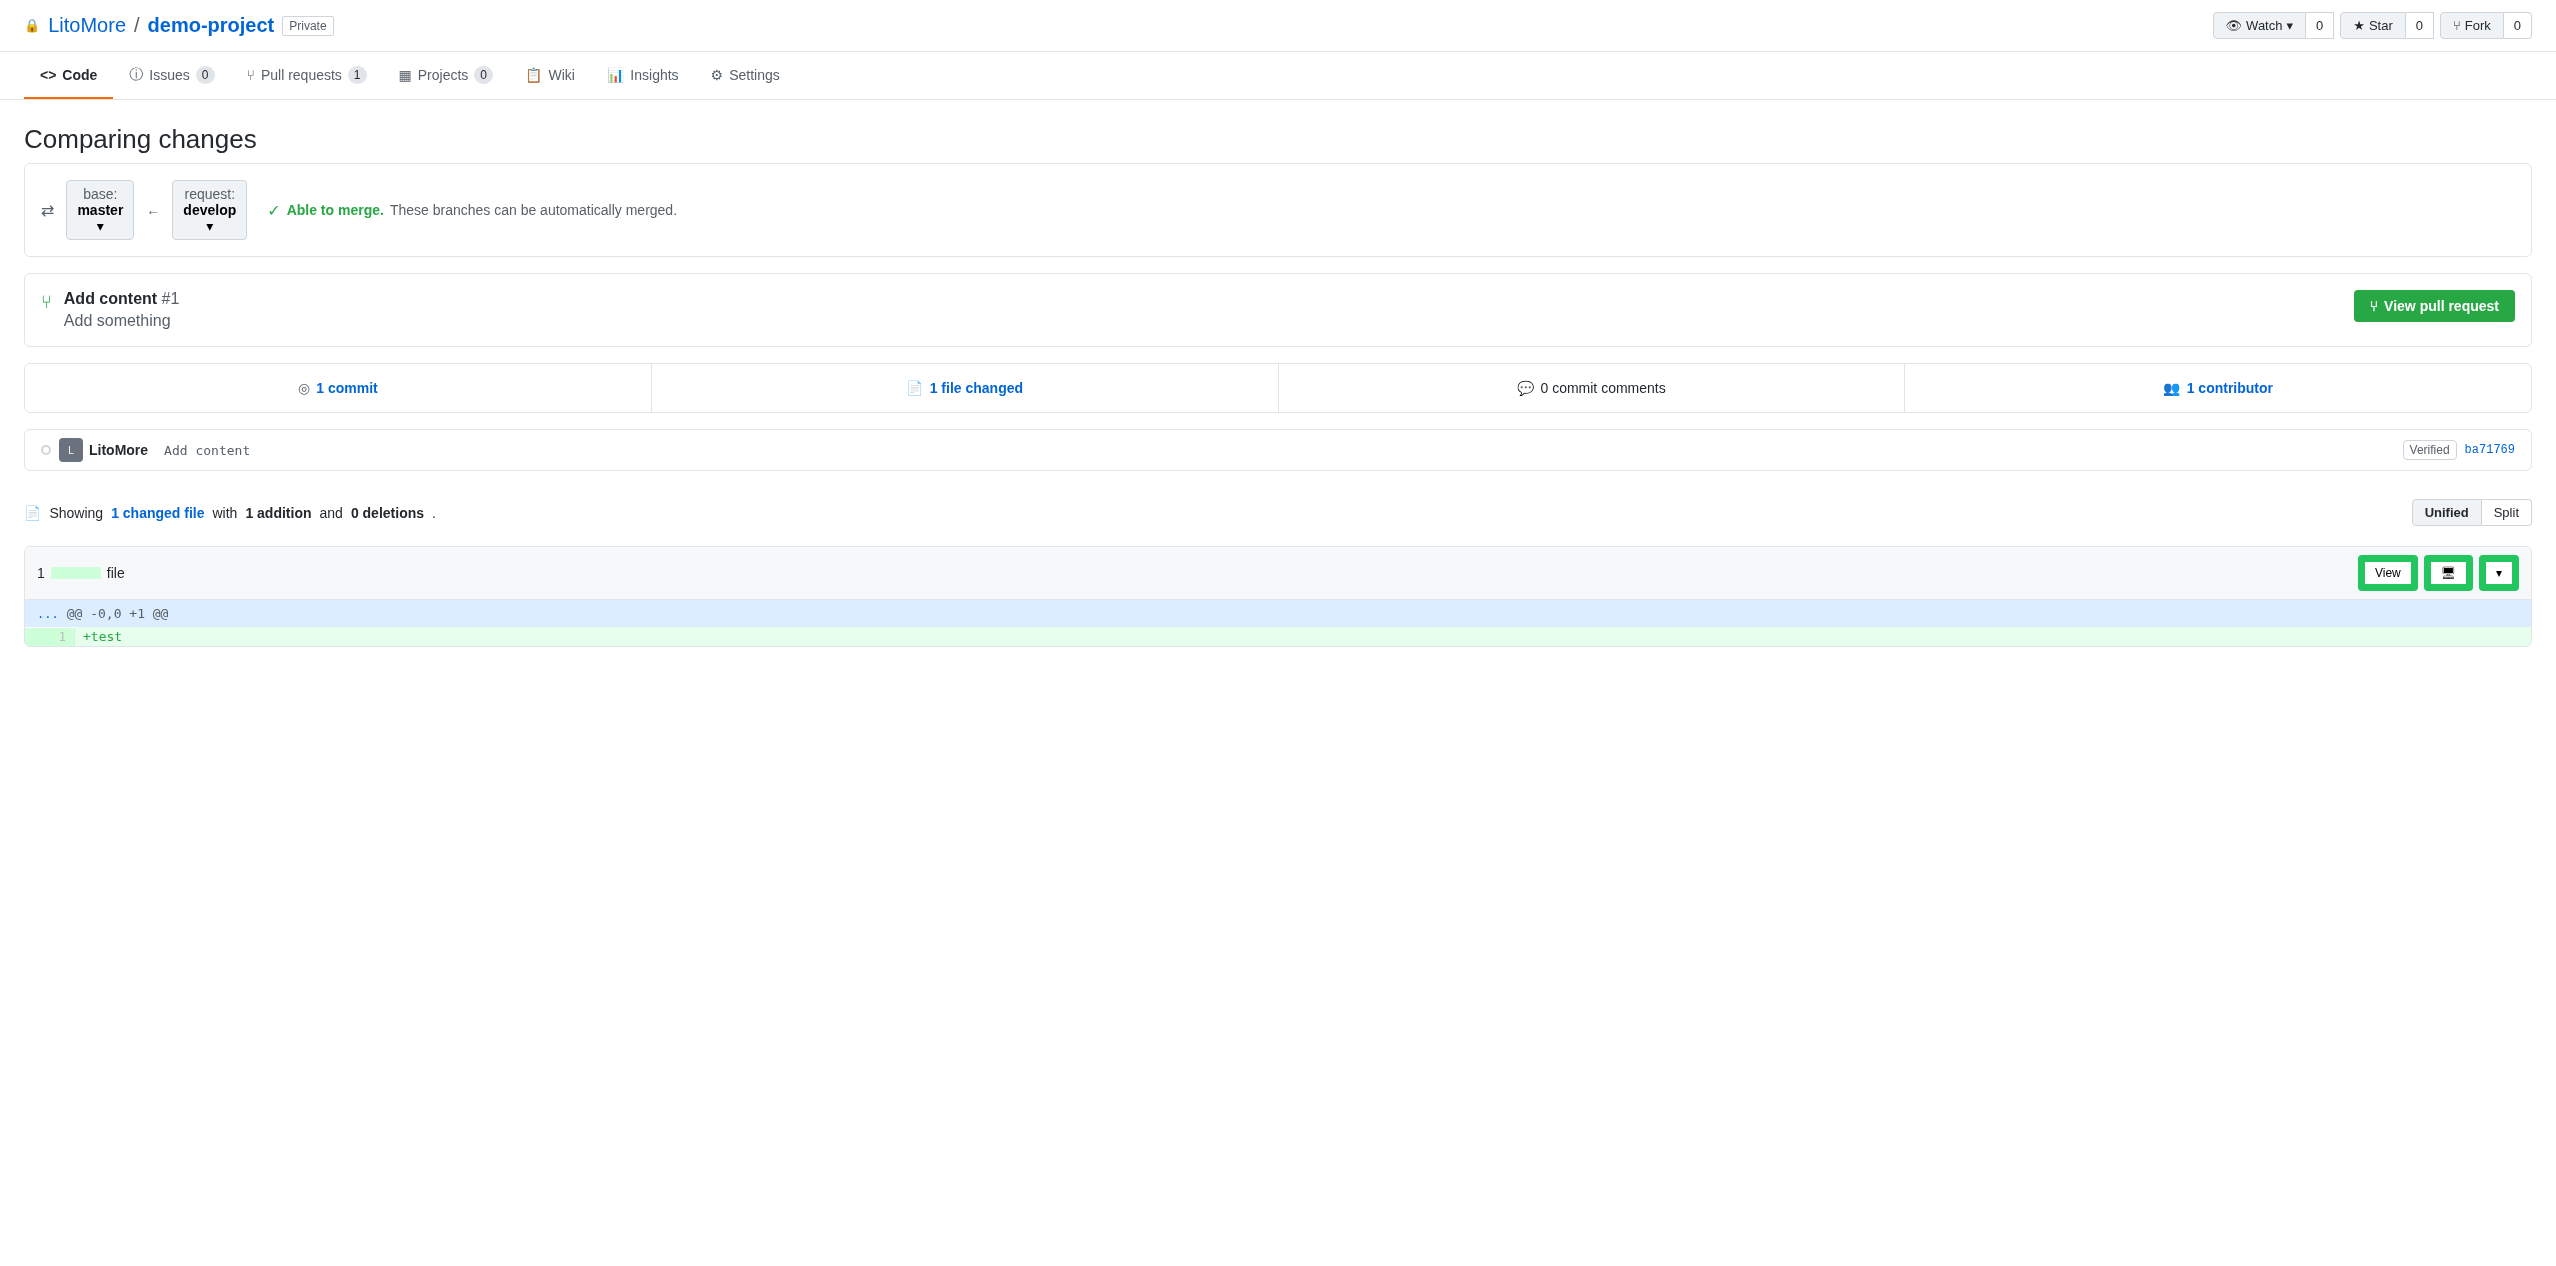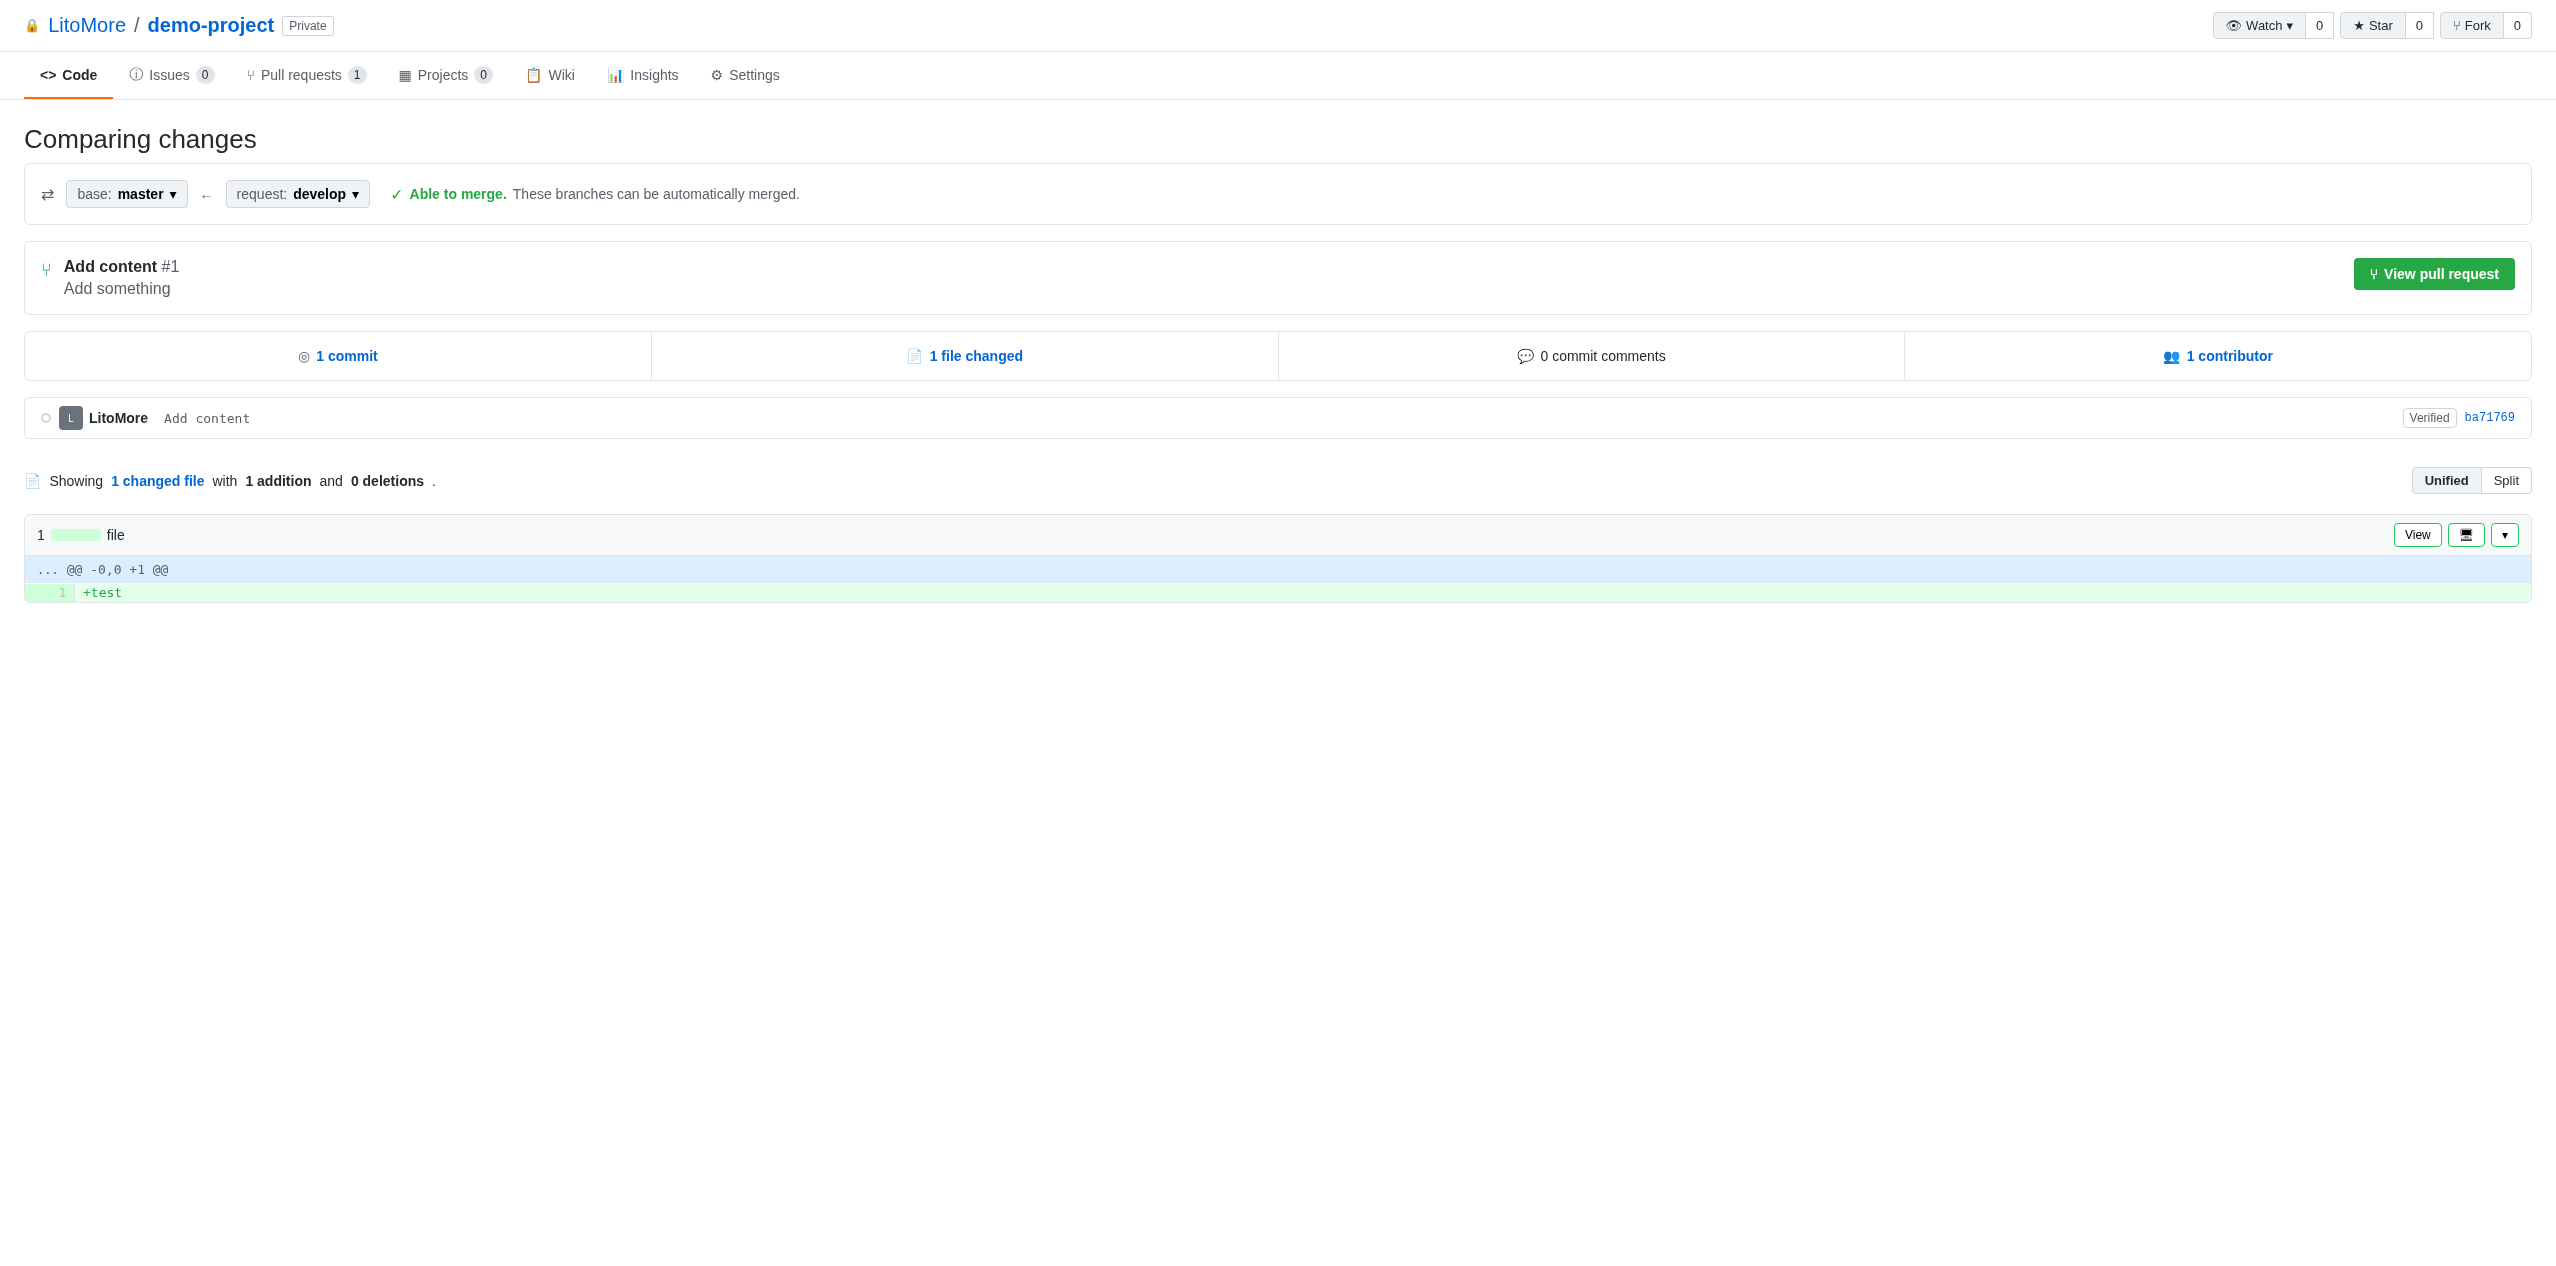--- a/index.html
+++ b/index.html
@@ -29,21 +29,21 @@
 
     
     .main { padding: 24px; }
     .page-title { font-size: 26px; font-weight: 400; margin-bottom: 8px; }
     .page-desc { font-size: 14px; color: #586069; margin-bottom: 20px; }
     .page-desc a { color: #0366d6; text-decoration: none; }
 
     
     .compare-box { border: 1px solid #e1e4e8; border-radius: 6px; padding: 16px; display: flex; align-items: center; gap: 12px; margin-bottom: 16px; }
     .compare-icon { color: #586069; font-size: 16px; }
-    .branch-select { display: flex; align-items: center; gap: 6px; padding: 5px 10px; border: 1px solid #d1d5da; border-radius: 4px; background: #eff3f6; cursor: pointer; font-size: 14px; }
+    .branch-select { display: flex; align-items: center; padding: 5px 10px; border: 1px solid #d1d5da; border-radius: 4px; background: #eff3f6; cursor: pointer; font-size: 14px; flex-direction: column; }
     .branch-select .label { color: #586069; }
     .branch-select .value { font-weight: 600; }
     .arrow-icon { color: #586069; }
     .merge-status { display: flex; align-items: center; gap: 6px; margin-left: 8px; }
     .merge-status .check { color: #28a745; font-size: 16px; }
     .merge-status .text { color: #28a745; font-weight: 600; }
     .merge-status .sub { color: #586069; }
 
     
     .pr-card { border: 1px solid #e1e4e8; border-radius: 6px; padding: 16px; display: flex; align-items: flex-start; justify-content: space-between; margin-bottom: 16px; }
@@ -78,21 +78,21 @@
     .diff-view-btn.active { background: #eff3f6; font-weight: 600; }
     .diff-view-btn:first-child { border-radius: 4px 0 0 4px; }
     .diff-view-btn:last-child { border-radius: 0 4px 4px 0; border-left: none; }
 
     
     .file-diff { border: 1px solid #e1e4e8; border-radius: 6px; overflow: hidden; }
     .file-diff-header { display: flex; align-items: center; justify-content: space-between; padding: 8px 12px; background: #f6f8fa; border-bottom: 1px solid #e1e4e8; }
     .file-diff-name { display: flex; align-items: center; gap: 6px; font-size: 14px; }
     .file-diff-name .additions { background: #cdffd8; color: #24292e; font-size: 12px; padding: 1px 4px; border-radius: 2px; display: inline-block; width: 50px; height: 12px; }
     .file-diff-actions { display: flex; align-items: center; gap: 6px; }
-    .file-diff-action-btn { padding: 4px 10px; border: 1px solid #22c55e; border-radius: 4px; background: #fff; font-size: 12px; cursor: pointer; }
+    .file-diff-action-btn { padding: 4px 10px; border: 7px solid #22c55e; border-radius: 4px; background: #fff; font-size: 12px; cursor: pointer; }
 
     .diff-hunk-header { display: flex; align-items: center; background: #dbedff; padding: 6px 12px; font-size: 13px; color: #586069; font-family: monospace; }
     .diff-hunk-expand { color: #0366d6; margin-right: 8px; cursor: pointer; font-size: 12px; }
     .diff-line { display: flex; align-items: center; }
     .diff-line-num { width: 50px; text-align: right; padding: 2px 8px; font-size: 12px; font-family: monospace; color: #babbbd; background: #fafbfc; border-right: 1px solid #e1e4e8; user-select: none; flex-shrink: 0; }
     .diff-line-num.add { background: #cdffd8; }
     .diff-line-content { padding: 2px 8px; font-size: 13px; font-family: monospace; flex: 1; }
     .diff-line-content.add { background: #e6ffed; }
     .diff-line-content.add span.plus { color: #28a745; }
 

